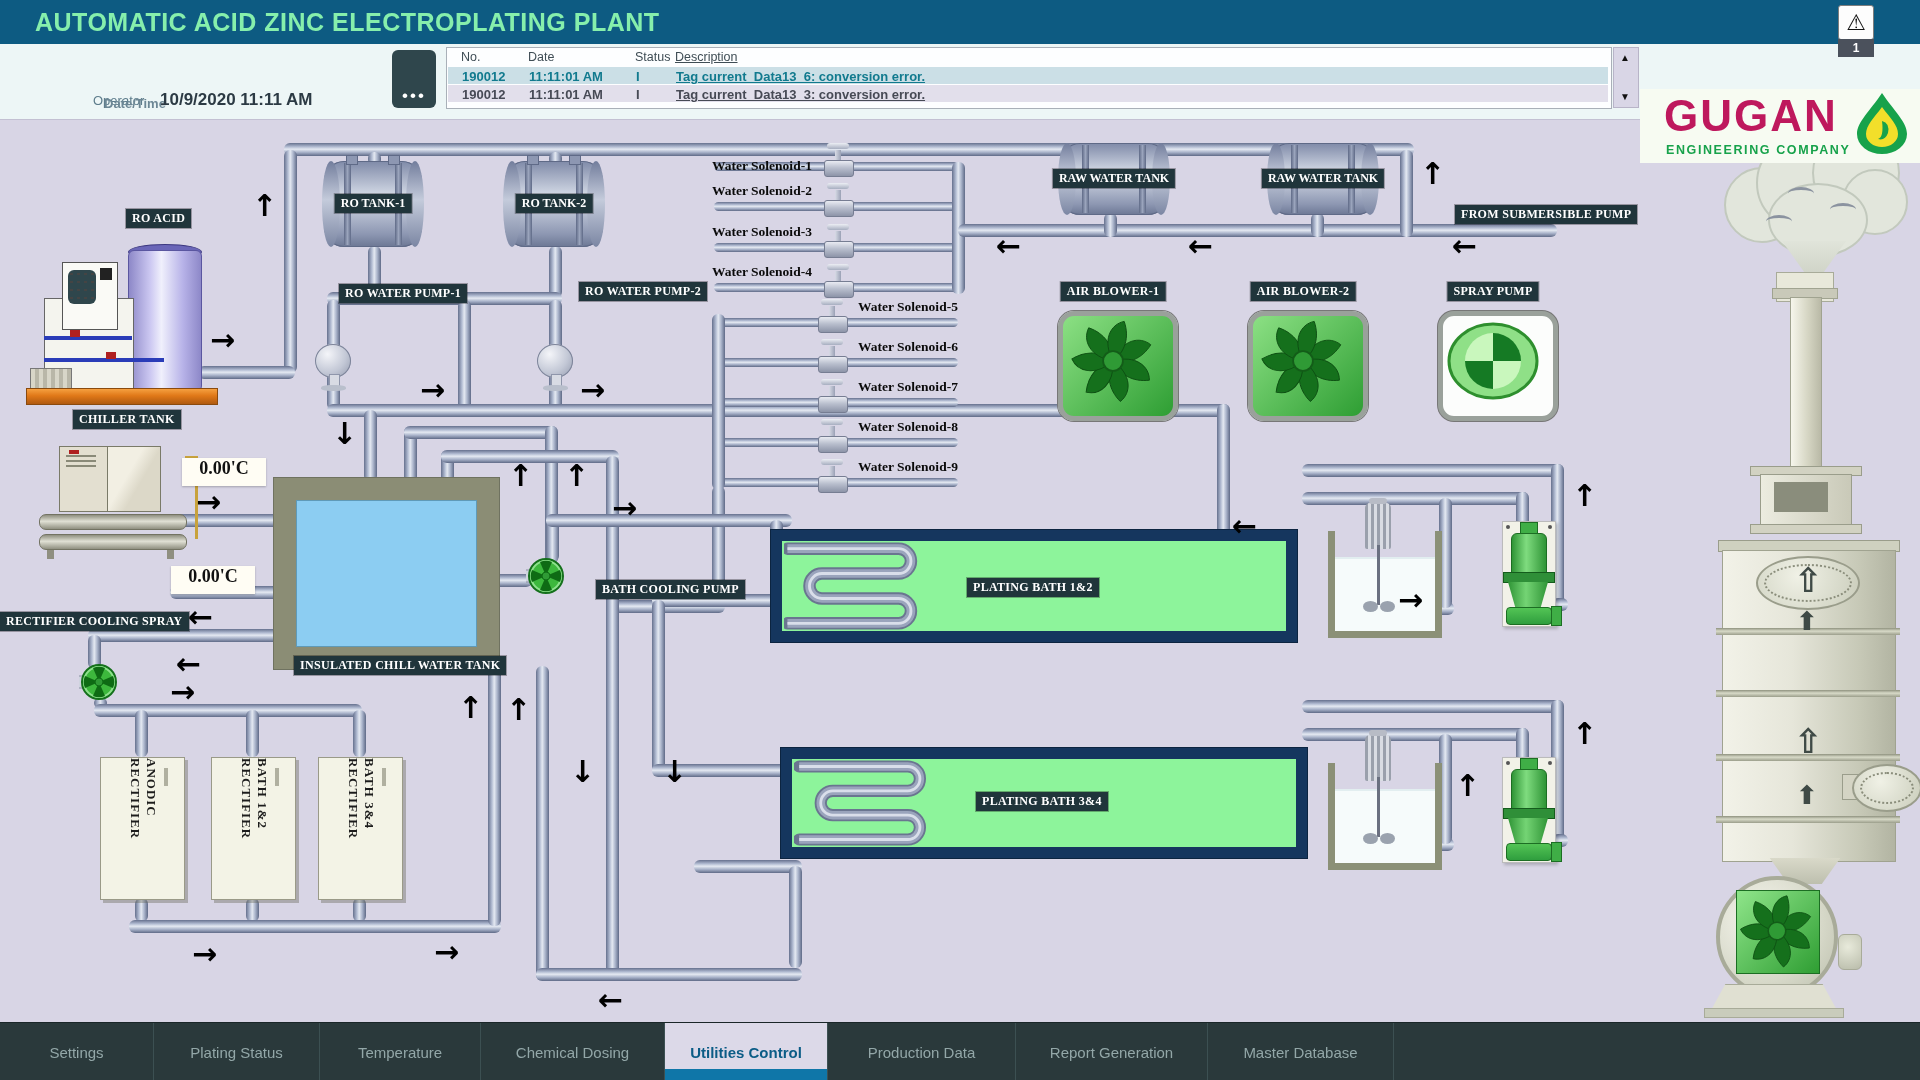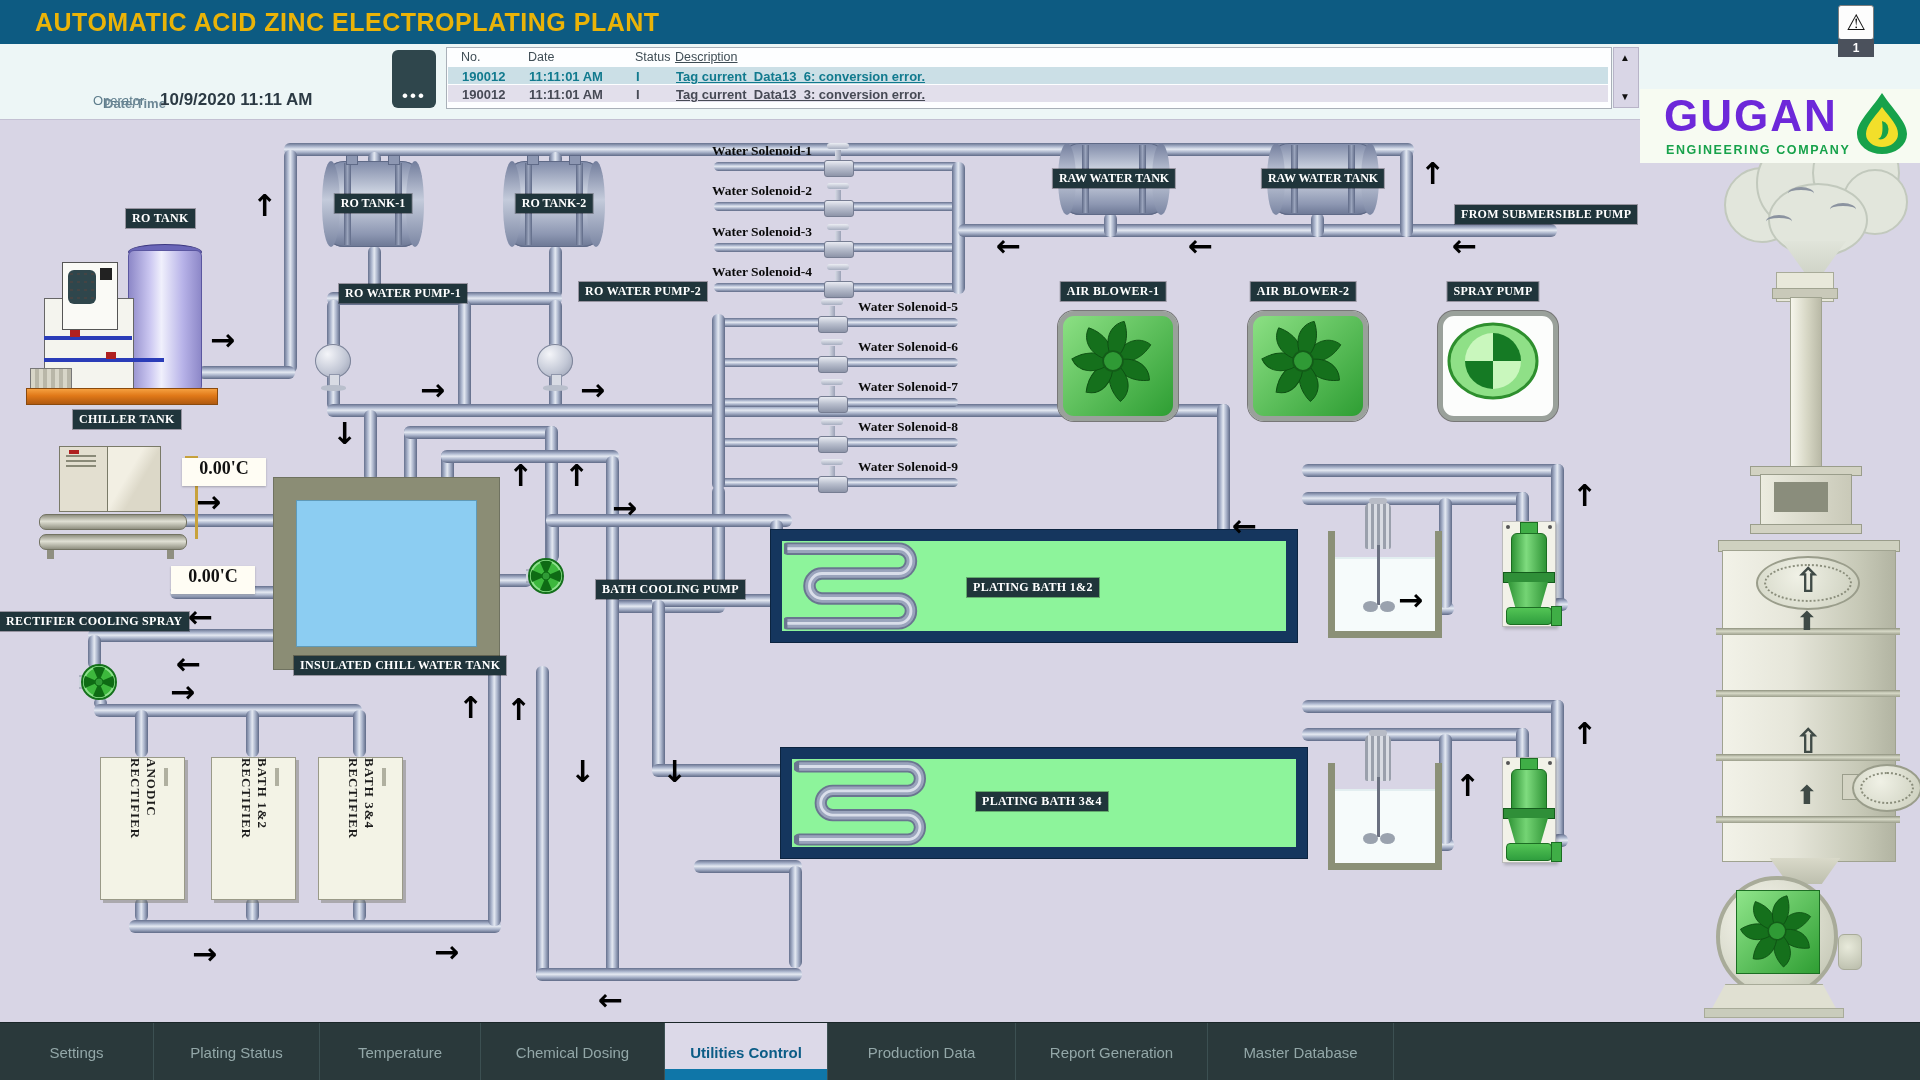--- a/index.html
+++ b/index.html
@@ -1,38 +1,38 @@
 <!DOCTYPE html>
 <html><head>
 <meta charset="utf-8">
 <style>
   html,body{margin:0;padding:0;background:#555;}
   #app{position:relative;width:1920px;height:1080px;overflow:hidden;background:#d8d5e5;font-family:"Liberation Sans",sans-serif;}
   
   .titlebar{position:absolute;left:0;top:0;width:1920px;height:44px;background:#0d5b82;z-index:10;}
-  .titlebar .t{position:absolute;left:35px;top:8px;color:#eab308;font-size:25px;font-weight:700;letter-spacing:.5px;white-space:nowrap;}
+  .titlebar .t{position:absolute;left:35px;top:8px;color:#86efac;font-size:25px;font-weight:700;letter-spacing:.5px;white-space:nowrap;}
   .warnbox{position:absolute;left:1838px;top:5px;width:34px;height:33px;background:#fdfdfd;border:1px solid #7d7d7d;border-radius:3px;z-index:12;text-align:center;line-height:33px;font-size:22px;color:#111;}
   .warncnt{position:absolute;left:1838px;top:39px;width:36px;height:18px;background:#4b515c;color:#fff;font-size:12px;font-weight:700;text-align:center;line-height:18px;z-index:12;}
   .hdr{position:absolute;left:0;top:44px;width:1920px;height:75px;background:#edf6f6;border-bottom:1px solid #c3c0d2;z-index:9;}
   .hdr .op{position:absolute;left:93px;top:49px;font-size:13px;color:#5d7c8b;}
   .hdr .dtl{position:absolute;left:104px;top:52px;font-size:13px;font-weight:700;color:#6d8795;}
   .hdr .dtv{position:absolute;left:160px;top:46px;font-size:17px;font-weight:700;color:#2c3a44;}
   .dots{position:absolute;left:392px;top:6px;width:44px;height:58px;background:#2f464c;border-radius:6px;color:#fff;text-align:center;line-height:92px;font-size:17px;letter-spacing:2px;cursor:pointer;}
   .atable{position:absolute;left:446px;top:3px;width:1164px;height:60px;background:#fdfeff;border:1px solid #a9b0b8;}
   .atable .hrow{position:absolute;left:0;top:0;width:100%;height:18px;font-size:12.5px;color:#3f4d55;}
   .atable .hrow i,.arow i{position:absolute;top:2px;font-style:normal;white-space:nowrap;}
   .c1{left:14px;}.c2{left:81px;}.c3{left:188px;}.c4{left:228px;text-decoration:underline;}
   .arow{position:absolute;left:1px;width:1160px;height:17px;font-weight:700;font-size:13px;cursor:pointer;}
   .arow.r1{top:19px;background:#cbdfe6;color:#117a8e;}
   .arow.r2{top:37px;background:#e2dfeb;color:#474a55;}
   .ascroll{position:absolute;left:1613px;top:47px;width:24px;height:59px;background:#d9d6e6;border:1px solid #b8b4c8;z-index:9;}
   .ascroll .up,.ascroll .dn{position:absolute;left:0;width:22px;height:16px;text-align:center;font-size:10px;color:#111;line-height:16px;cursor:pointer;}
   .ascroll .up{top:2px;}.ascroll .dn{bottom:2px;}
   .logopanel{position:absolute;left:1640px;top:45px;width:280px;height:74px;background:#f7fbf2;}
-  .logopanel .g{position:absolute;left:24px;top:2px;font-size:44px;font-weight:900;color:#6d28d9;letter-spacing:2px;}
+  .logopanel .g{position:absolute;left:24px;top:2px;font-size:44px;font-weight:900;color:#be185d;letter-spacing:2px;}
   .logopanel .sub{position:absolute;left:26px;top:54px;font-size:12.5px;font-weight:700;color:#17a24b;letter-spacing:1.6px;white-space:nowrap;}
   .logopanel svg{position:absolute;left:212px;top:2px;}
   
   #main{position:absolute;left:0;top:119px;width:1920px;height:903px;background:#d8d5e5;overflow:hidden;}
   #main > *{position:absolute;}
   .ph{height:13px;background:linear-gradient(180deg,#66718e 0%,#aeb8cf 28%,#e4e9f2 48%,#a8b2c9 72%,#5f6a87 100%);border-radius:6px;z-index:1;}
   .pv{width:13px;background:linear-gradient(90deg,#66718e 0%,#aeb8cf 28%,#e4e9f2 48%,#a8b2c9 72%,#5f6a87 100%);border-radius:6px;z-index:1;}
   .ar{z-index:3;font-weight:900;font-size:30px;color:#000;line-height:1;font-family:"DejaVu Sans",sans-serif;}
   .ar.r::after{content:"\2192";}.ar.l::after{content:"\2190";}.ar.u::after{content:"\2191";}.ar.d::after{content:"\2193";}
   .lbl{background:#20353b;color:#fff;font:700 12px "Liberation Serif",serif;padding:2px 6px;white-space:nowrap;z-index:5;letter-spacing:.3px;box-shadow:0 0 0 1px rgba(0,0,0,.3);}
@@ -303,21 +303,21 @@
         <i class="pan"></i>
         <i class="dots"></i>
         <i class="sq"></i>
       <i class="bp1"></i>
         <i class="bp2"></i>
         <i class="v1"></i>
         <i class="v2"></i>
         <i class="mot"></i>
         <i class="base"></i>
     </div>
-    <div class="lbl" style="left:126px;top:90px">RO TANK</div>
+    <div class="lbl" style="left:126px;top:90px">RO ACID</div>
 
     <div class="htank" style="left:324px;top:42px;width:98px;height:86px">
       <i class="body"></i>
         <i class="cap" style="left:-2px"></i>
         <i class="cap" style="right:-2px"></i>
       <i class="band" style="left:20px"></i>
         <i class="band" style="right:20px"></i>
       <i class="noz" style="left:22px"></i>
         <i class="noz" style="right:22px"></i>
       <span class="tl">RO TANK-1</span>
@@ -339,21 +339,21 @@
         <i class="sph"></i>
         <i class="stm"></i>
         <i class="bse"></i>
       </div>
     <div class="ropump" style="left:537px;top:225px">
         <i class="sph"></i>
         <i class="stm"></i>
         <i class="bse"></i>
       </div>
 
-    <div class="slbl" style="left:712px;top:24px">Water Solenoid-1</div>
+    <div class="slbl" style="left:712px;top:39px">Water Solenoid-1</div>
     <div class="slbl" style="left:712px;top:64px">Water Solenoid-2</div>
     <div class="slbl" style="left:712px;top:105px">Water Solenoid-3</div>
     <div class="slbl" style="left:712px;top:145px">Water Solenoid-4</div>
     <div class="slbl" style="left:858px;top:180px">Water Solenoid-5</div>
     <div class="slbl" style="left:858px;top:220px">Water Solenoid-6</div>
     <div class="slbl" style="left:858px;top:260px">Water Solenoid-7</div>
     <div class="slbl" style="left:858px;top:300px">Water Solenoid-8</div>
     <div class="slbl" style="left:858px;top:340px">Water Solenoid-9</div>
     <div class="valve" style="left:824px;top:22px">
         <i class="vh"></i>

